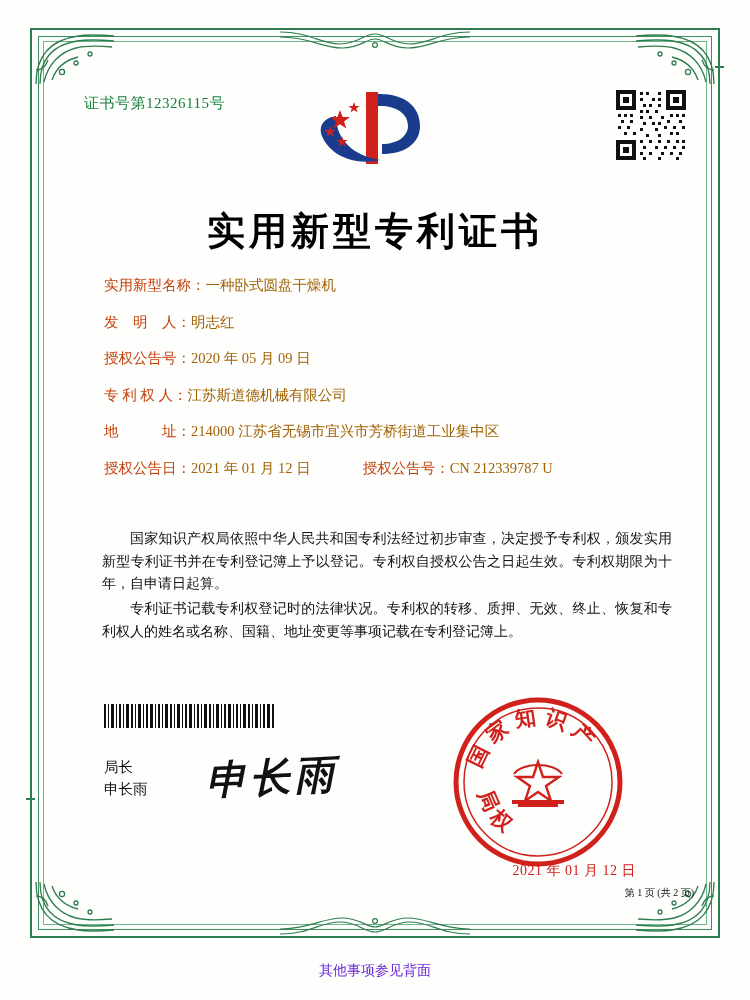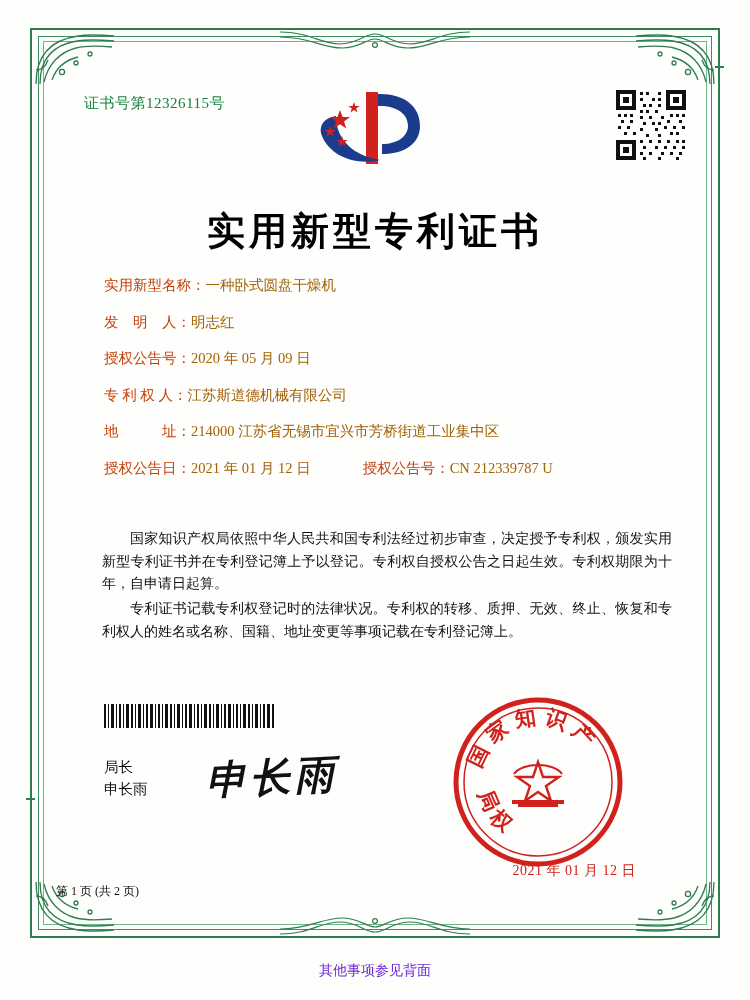--- a/index.html
+++ b/index.html
@@ -236,22 +236,22 @@
     color: #d0211c;
     font-family: "Liberation Serif", serif;
     letter-spacing: 0.5px;
   }
 
   .page-no {
     position: absolute;
     left: 0;
     right: 0;
     bottom: 14px;
-    text-align: left;
-    font-size: 12px;
+    text-align: right;
+    font-size: 10px;
     color: #111;
   }
 
   .footer-note {
     position: absolute;
     left: 0;
     right: 0;
     bottom: 20px;
     text-align: center;
     font-size: 14px;

